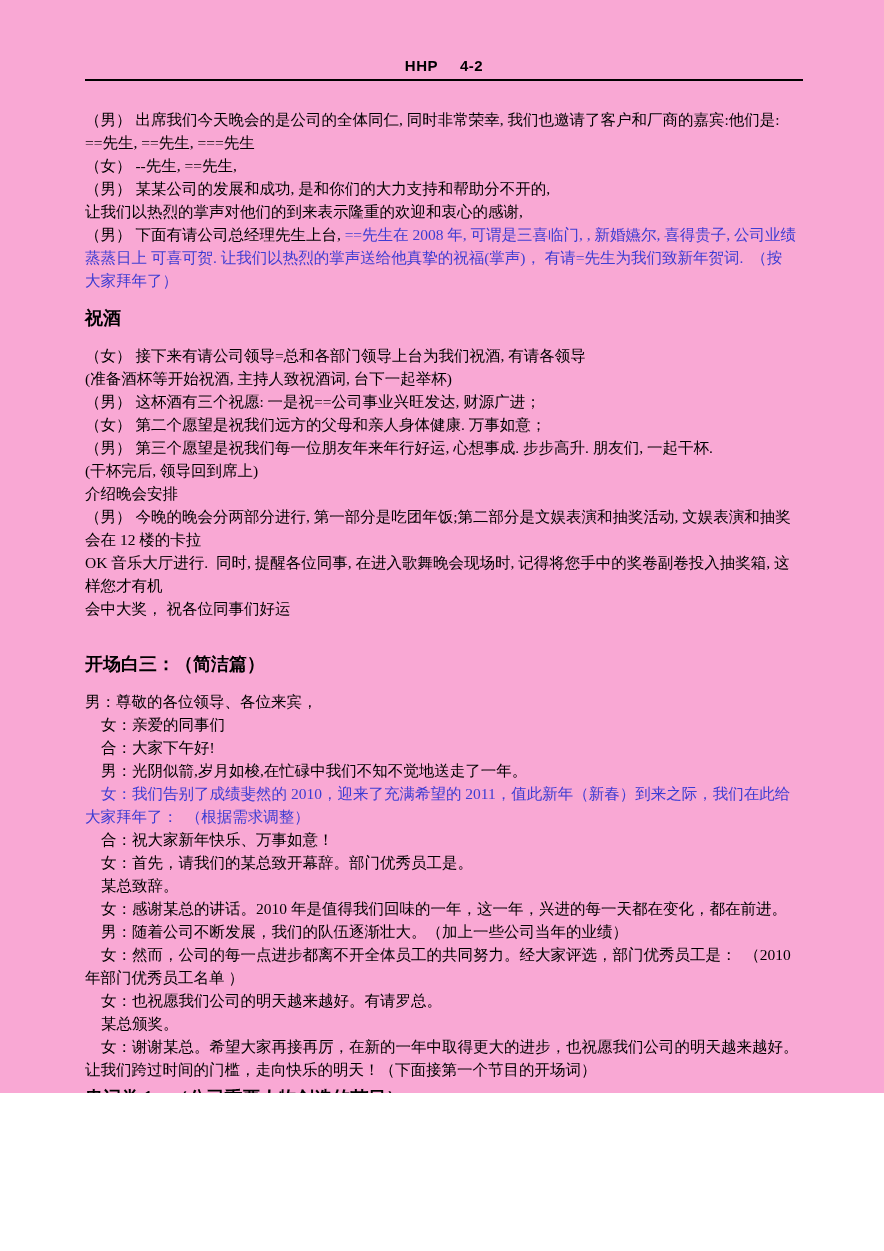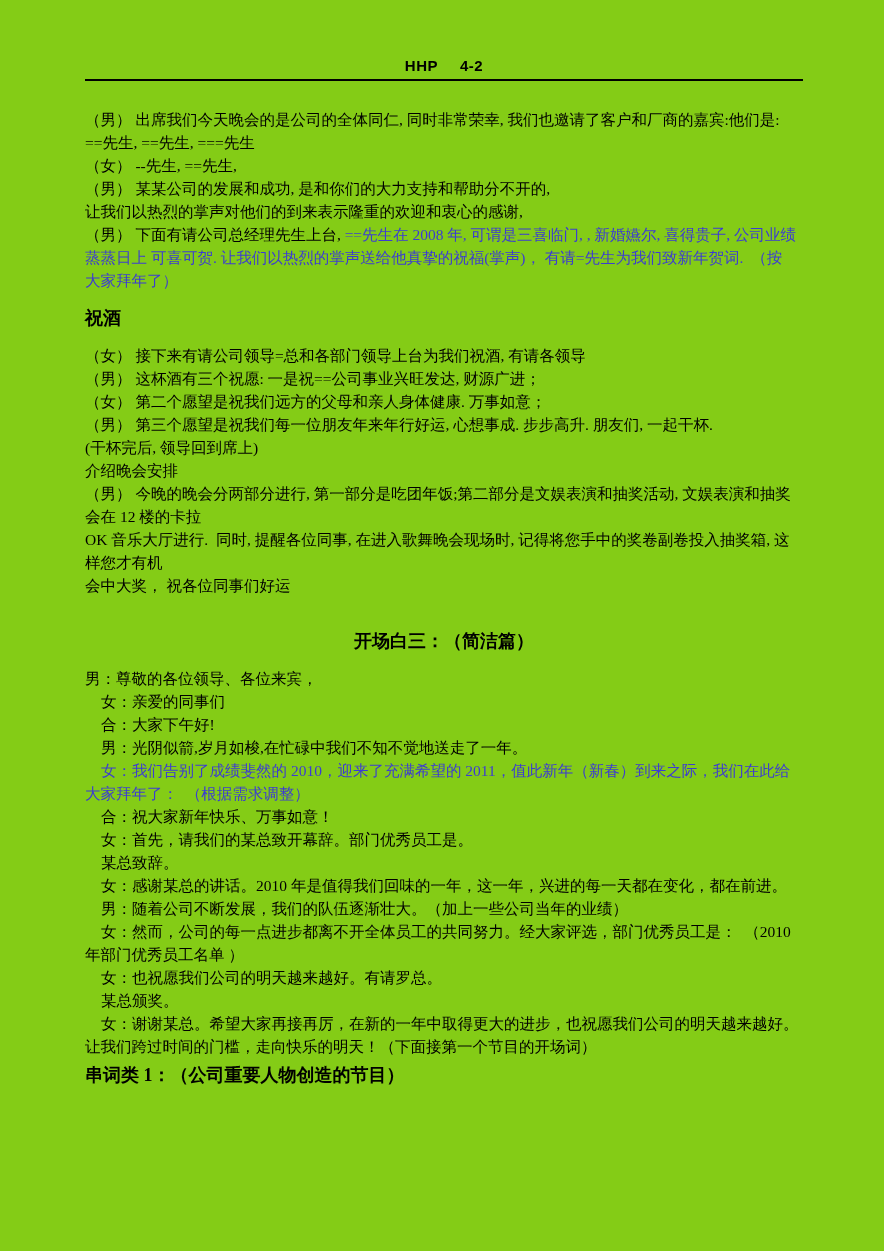--- a/index.html
+++ b/index.html
@@ -4,22 +4,22 @@
 <style>
   * { box-sizing: border-box; }
   html, body {
     margin: 0;
     padding: 0;
     background: #ffffff;
   }
   .page {
     position: relative;
     width: 884px;
-    height: 1251px;
-    background: #84cc16;
+    height: 1093px;
+    background: #f9a8d4;
     padding: 57px 81px 0 85px;
     font-family: "Liberation Serif", "DejaVu Serif", serif;
     color: #000000;
   }
   .page-header {
     text-align: center;
     font-family: "Liberation Sans", "DejaVu Sans", sans-serif;
     font-weight: bold;
     font-size: 15px;
     letter-spacing: 0.5px;
@@ -62,31 +62,32 @@
       <div class="line"><span>（男） 出席我们今天晚会的是公司的全体同仁, 同时非常荣幸, 我们也邀请了客户和厂商的嘉宾:他们是:</span></div>
       <div class="line"><span>==先生, ==先生, ===先生</span></div>
       <div class="line"><span>（女） --先生, ==先生,</span></div>
       <div class="line"><span>（男） 某某公司的发展和成功, 是和你们的大力支持和帮助分不开的,</span></div>
       <div class="line"><span>让我们以热烈的掌声对他们的到来表示隆重的欢迎和衷心的感谢,</span></div>
       <div class="line"><span>（男） 下面有请公司总经理先生上台, </span><span style="color: rgb(60, 60, 210);">==先生在 2008 年, 可谓是三喜临门, , 新婚嬿尔, 喜得贵子, 公司业绩</span></div>
       <div class="line"><span style="color: rgb(60, 60, 210);">蒸蒸日上 可喜可贺. 让我们以热烈的掌声送给他真挚的祝福(掌声)， 有请=先生为我们致新年贺词.  （按</span></div>
       <div class="line"><span style="color: rgb(60, 60, 210);">大家拜年了）</span></div>
       <h2 class="heading" style="margin-top: 12px;">祝酒</h2>
       <div class="line"><span>（女） 接下来有请公司领导=总和各部门领导上台为我们祝酒, 有请各领导</span></div>
+      <div class="line"><span>(准备酒杯等开始祝酒, 主持人致祝酒词, 台下一起举杯)</span></div>
       <div class="line"><span>（男） 这杯酒有三个祝愿: 一是祝==公司事业兴旺发达, 财源广进；</span></div>
       <div class="line"><span>（女） 第二个愿望是祝我们远方的父母和亲人身体健康. 万事如意；</span></div>
       <div class="line"><span>（男） 第三个愿望是祝我们每一位朋友年来年行好运, 心想事成. 步步高升. 朋友们, 一起干杯.</span></div>
       <div class="line"><span>(干杯完后, 领导回到席上)</span></div>
       <div class="line"><span>介绍晚会安排</span></div>
       <div class="line"><span>（男） 今晚的晚会分两部分进行, 第一部分是吃团年饭;第二部分是文娱表演和抽奖活动, 文娱表演和抽奖</span></div>
       <div class="line"><span>会在 12 楼的卡拉</span></div>
       <div class="line"><span>OK 音乐大厅进行.  同时, 提醒各位同事, 在进入歌舞晚会现场时, 记得将您手中的奖卷副卷投入抽奖箱, 这</span></div>
       <div class="line"><span>样您才有机</span></div>
       <div class="line"><span>会中大奖， 祝各位同事们好运</span></div>
-      <h2 class="heading" style="margin-top: 30px; text-align: center;">开场白三：（简洁篇）</h2>
+      <h2 class="heading" style="margin-top: 30px;">开场白三：（简洁篇）</h2>
       <div class="line"><span>男：尊敬的各位领导、各位来宾，</span></div>
       <div class="line indent"><span>女：亲爱的同事们</span></div>
       <div class="line indent"><span>合：大家下午好!</span></div>
       <div class="line indent"><span>男：光阴似箭,岁月如梭,在忙碌中我们不知不觉地送走了一年。</span></div>
       <div class="line indent"><span style="color: rgb(60, 60, 210);">女：我们告别了成绩斐然的 2010，迎来了充满希望的 2011，值此新年（新春）到来之际，我们在此给</span></div>
       <div class="line"><span style="color: rgb(60, 60, 210);">大家拜年了：  （根据需求调整）</span></div>
       <div class="line indent"><span>合：祝大家新年快乐、万事如意！</span></div>
       <div class="line indent"><span>女：首先，请我们的某总致开幕辞。部门优秀员工是。</span></div>
       <div class="line indent"><span>某总致辞。</span></div>
       <div class="line indent"><span>女：感谢某总的讲话。2010 年是值得我们回味的一年，这一年，兴进的每一天都在变化，都在前进。</span></div>

